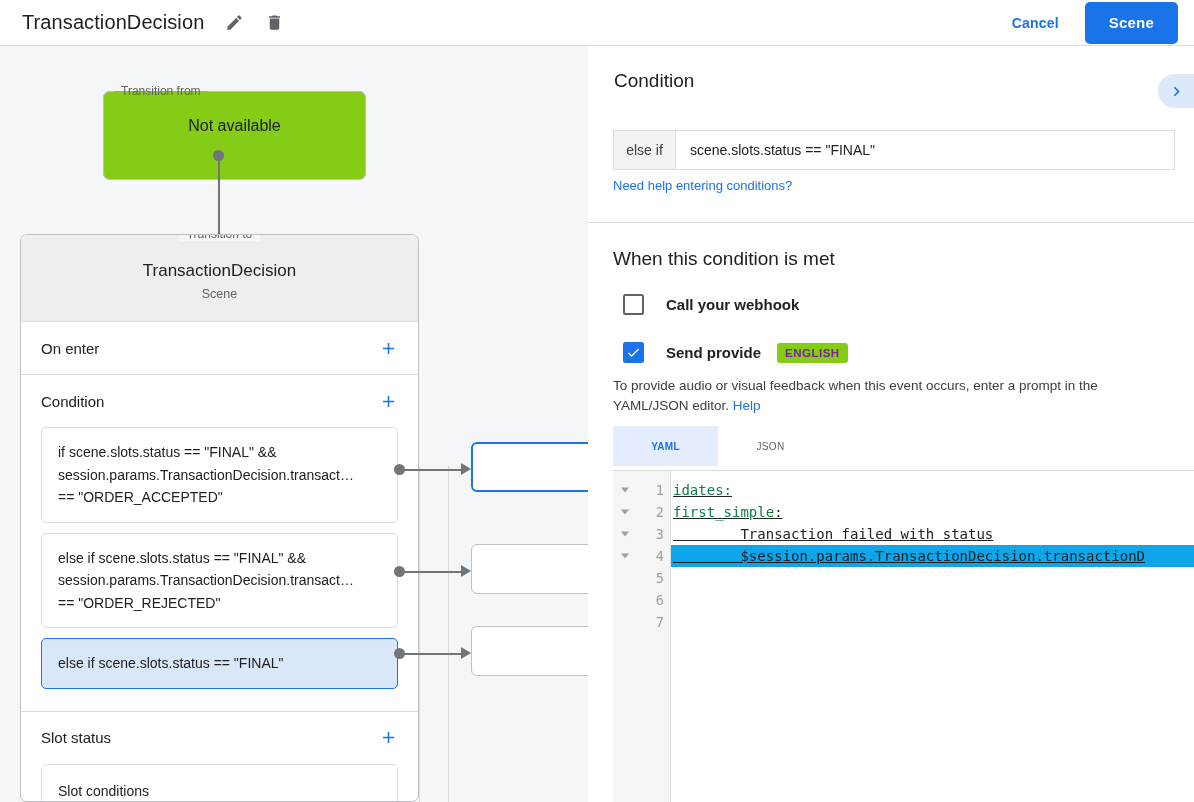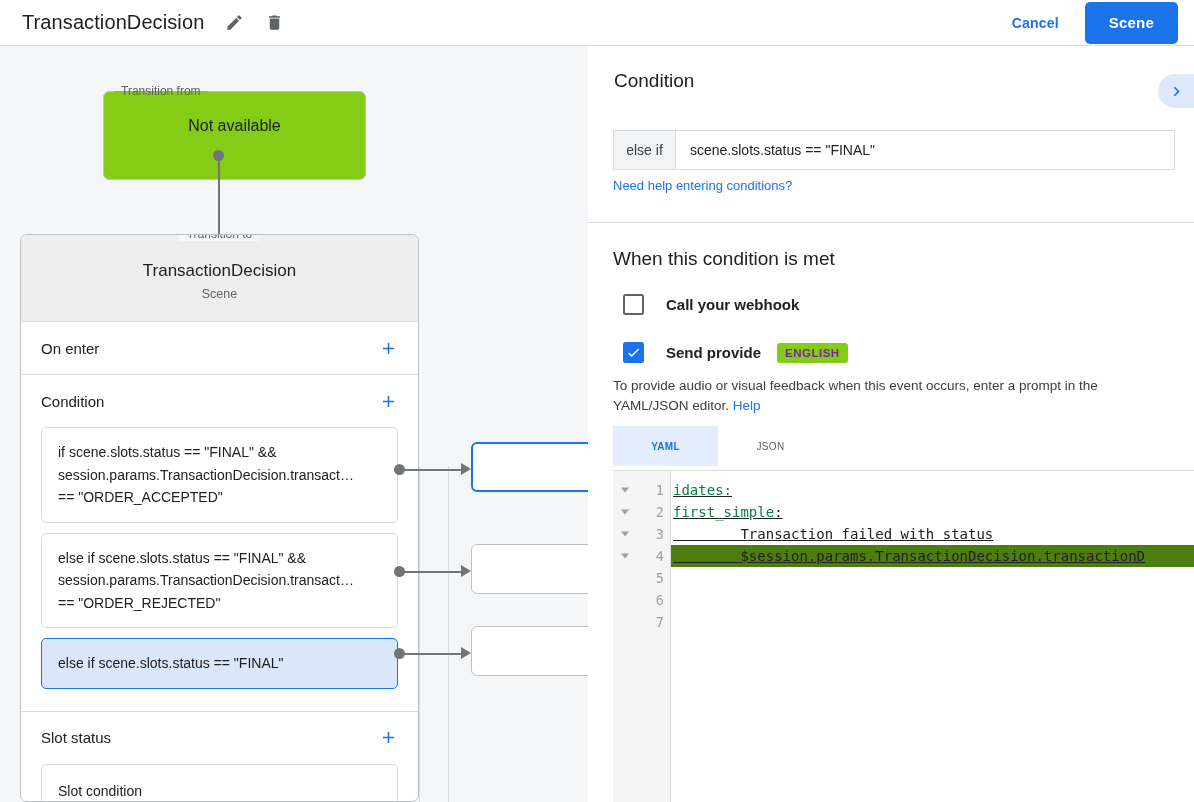--- a/index.html
+++ b/index.html
@@ -328,21 +328,21 @@
   .cline {
     height: 22px;
     white-space: pre;
     font-family: "DejaVu Sans Mono", monospace;
     font-size: 14px;
     line-height: 22px;
     color: #202124;
     padding-left: 2px;
     text-decoration: underline;
   }
-  .cline.hl { background: #4d7c0f; }
+  .cline.hl { background: #0ea5e9; }
   .k { color: #0b8043; }
 </style>
 </head>
 <body>
 
 <div id="topbar">
   <div id="title">TransactionDecision</div>
 
   <div class="tb-icon" id="pencil-btn">
     <svg width="19" height="19" viewBox="0 0 24 24">
@@ -423,21 +423,21 @@
     <div class="section">
       <div class="section-head">
         <span class="section-title">Slot status</span>
         <span class="plus-btn">
           <svg width="19" height="19" viewBox="0 0 24 24">
               <path d="M19 13h-6v6h-2v-6H5v-2h6V5h2v6h6v2z"></path>
             </svg>
         </span>
       </div>
       <div class="cond-item" style="padding:15px 16px;">
-        <span class="ln">Slot condition</span>
+        <span class="ln">Slot conditions</span>
       </div>
     </div>
   </div>
 
   <div class="edge-dot" style="left:394px; top:418px;"></div>
   <div class="edge-line" style="left:404px; top:423px; width:62px;"></div>
   <div class="edge-arrow" style="left:461px; top:417px;"></div>
 
   <div class="edge-dot" style="left:394px; top:520px;"></div>
   <div class="edge-line" style="left:404px; top:525px; width:62px;"></div>

